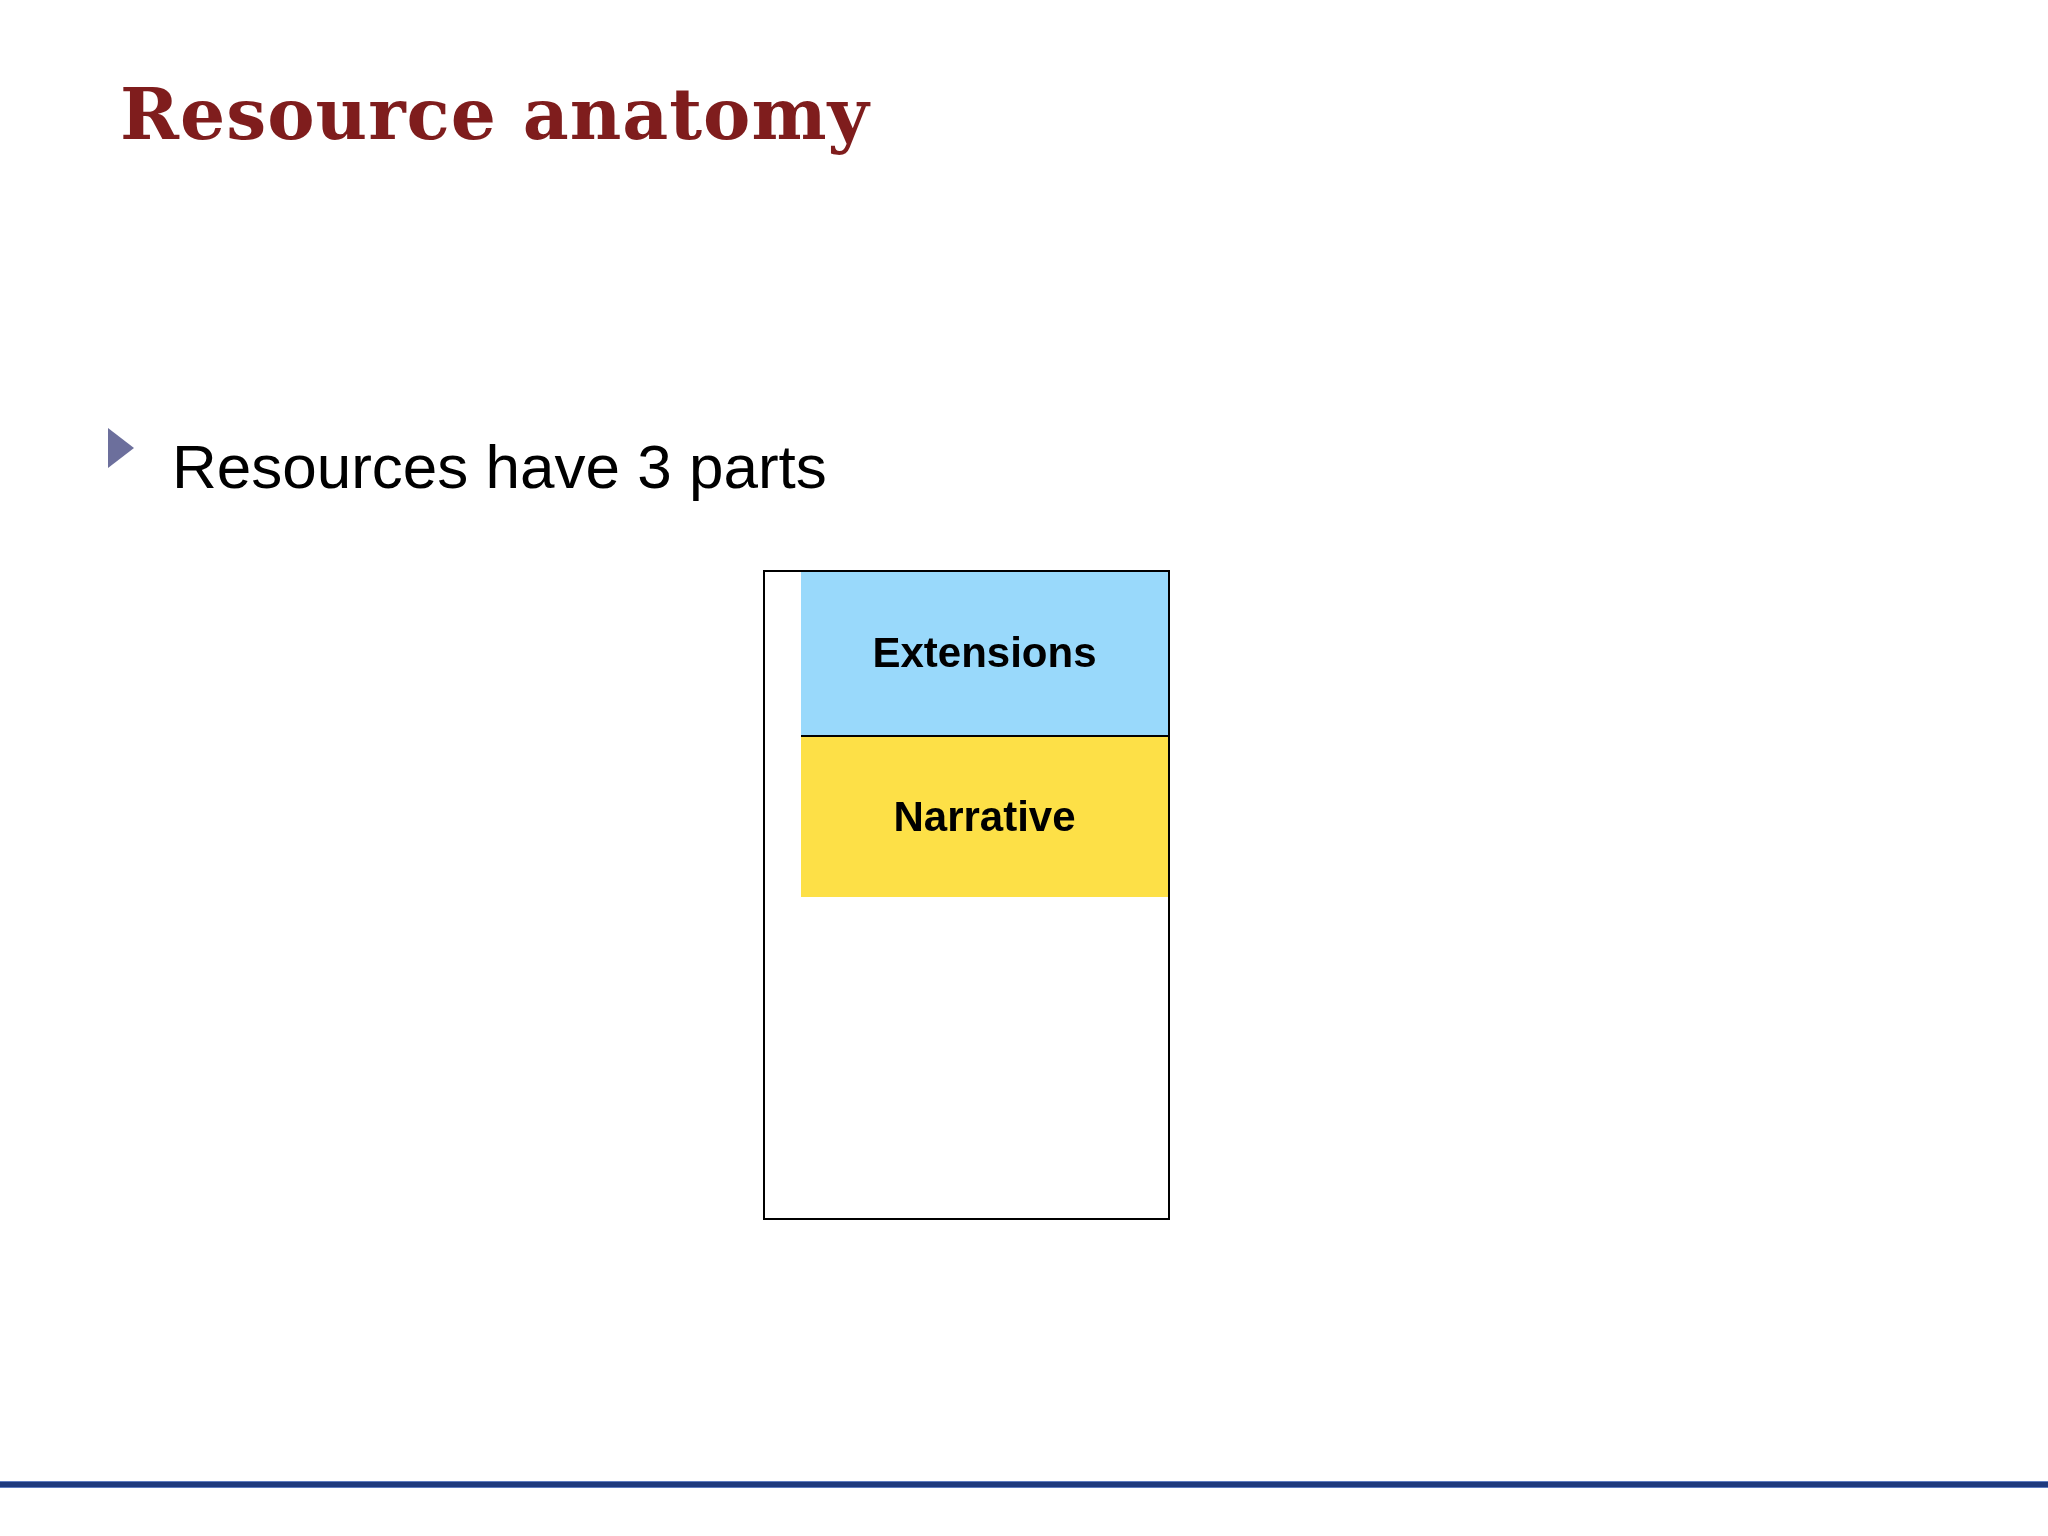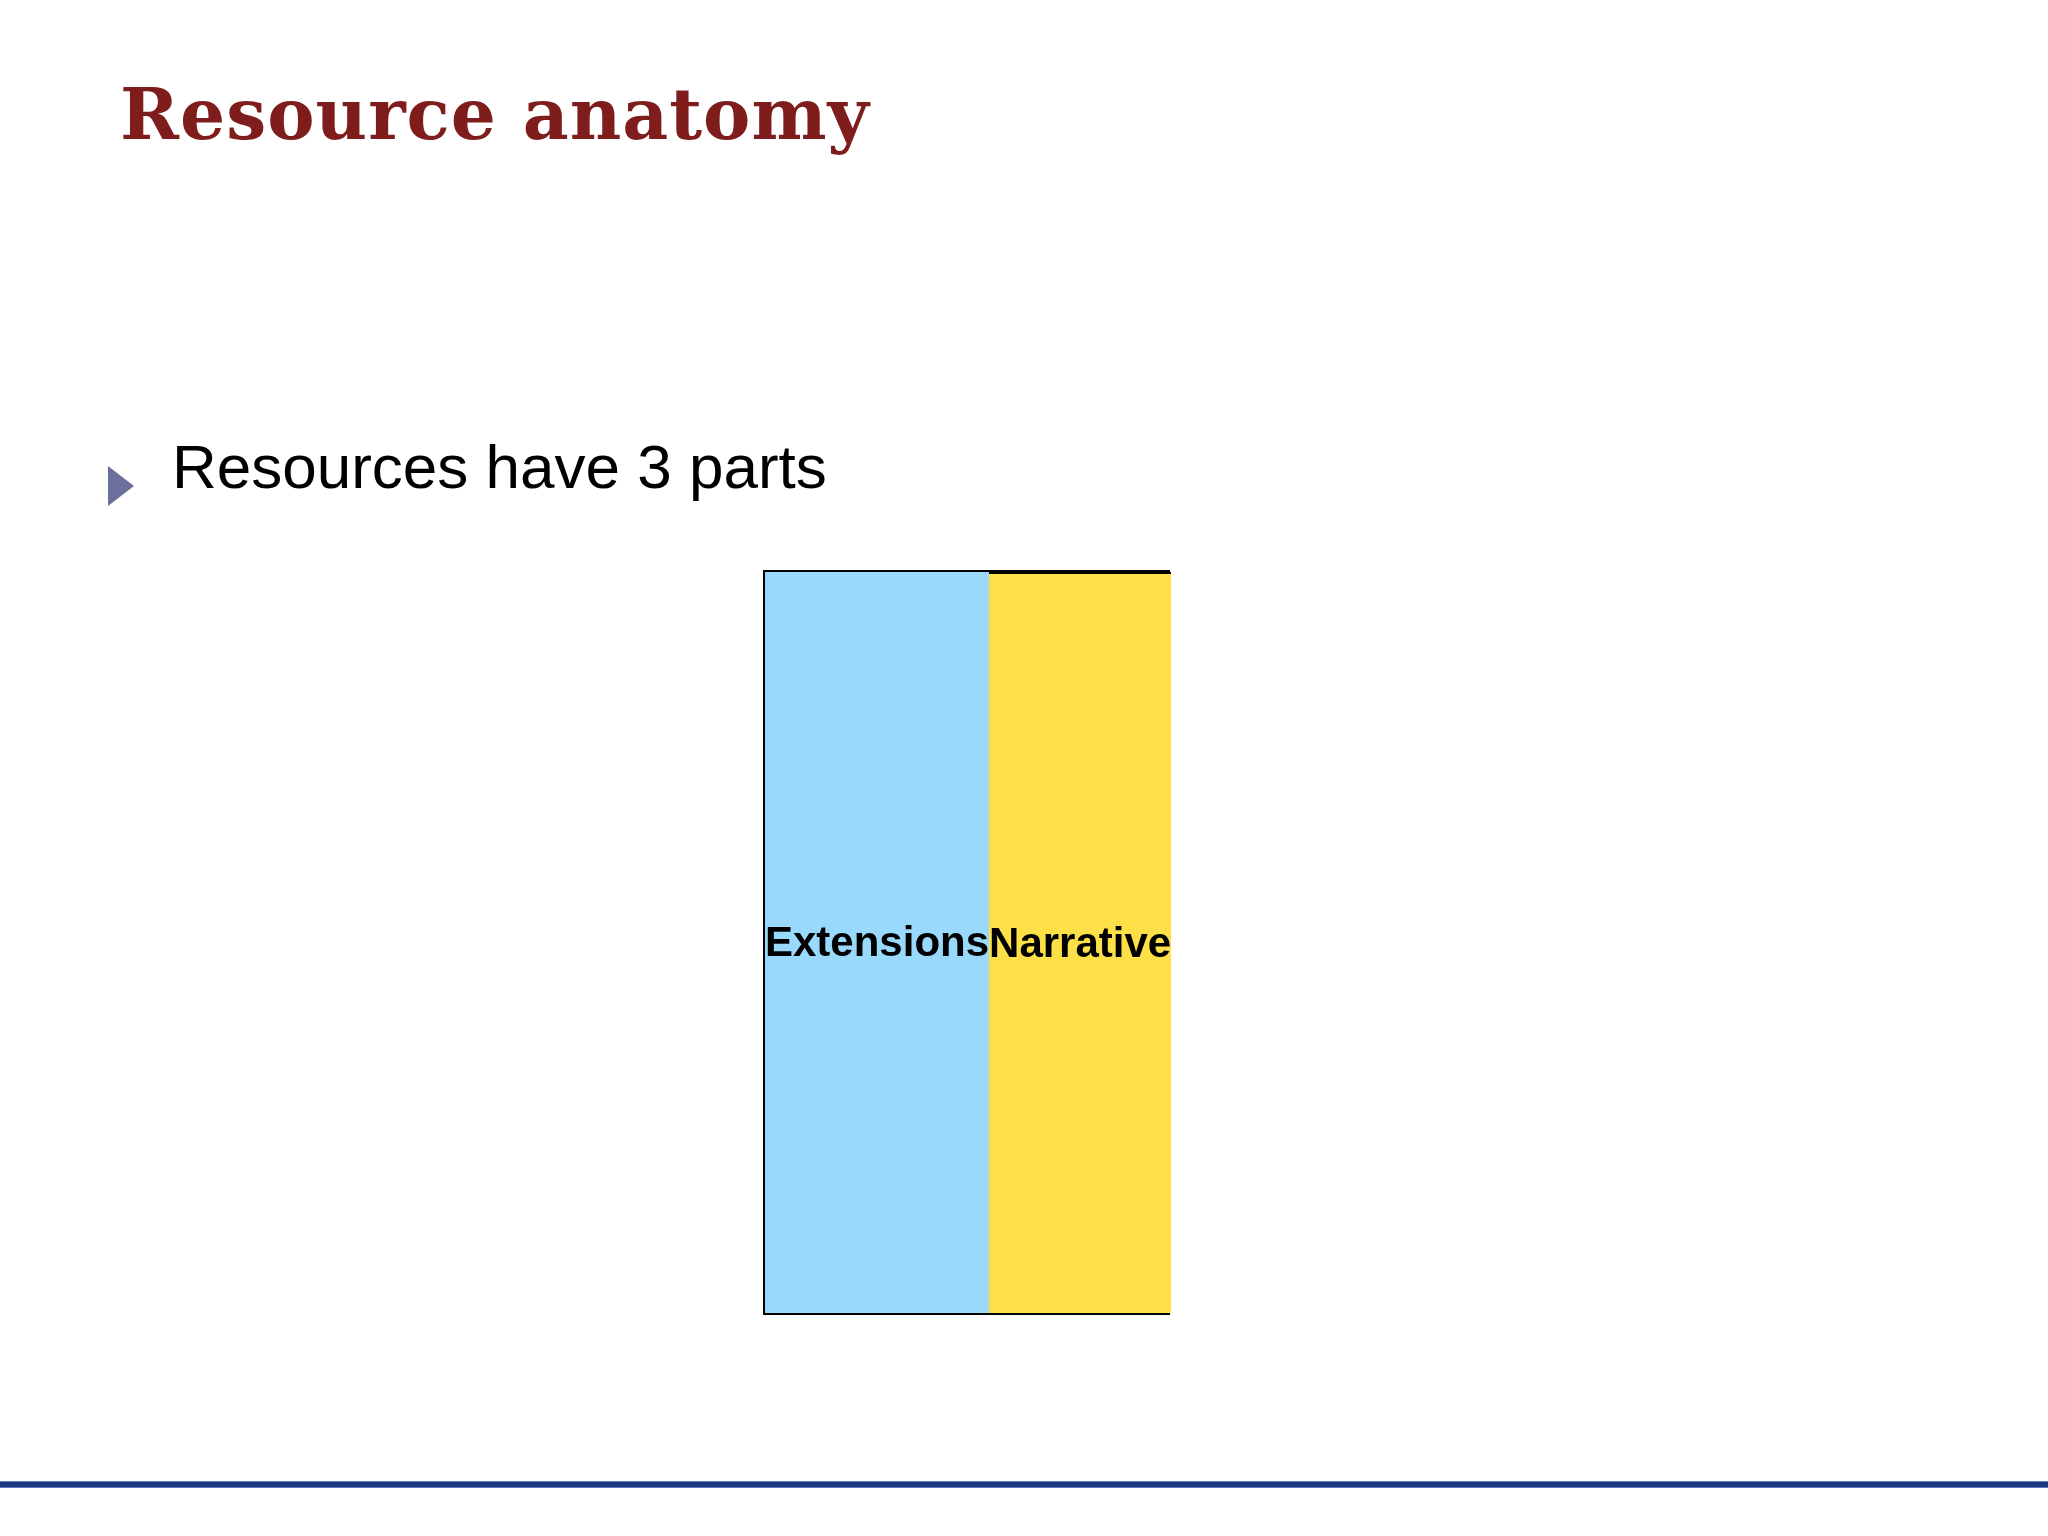--- a/index.html
+++ b/index.html
@@ -29,21 +29,21 @@
     letter-spacing: 1px;
     color: #7f1d1d;
   }
 
   
   .bullet-row {
     position: absolute;
     left: 108px;
     top: 428px;
     display: flex;
-    align-items: flex-end;
+    align-items: flex-start;
   }
   .bullet-triangle {
     width: 0;
     height: 0;
     border-left: 26px solid #6C6F9C;
     border-top: 20px solid transparent;
     border-bottom: 20px solid transparent;
     margin-right: 38px;
     flex: 0 0 auto;
   }
@@ -53,25 +53,26 @@
     line-height: 1.25;
     white-space: nowrap;
   }
 
   
   .diagram {
     position: absolute;
     left: 763px;
     top: 570px;
     width: 407px;
-    height: 745px;
+    height: 650px;
     border: 2px solid #000000;
     box-sizing: border-box;
     display: flex;
-    flex-direction: row;
+    flex-direction: column;
+    padding-left: 36px;
   }
   .diagram-part {
     box-sizing: border-box;
     display: flex;
     align-items: center;
     justify-content: center;
     text-align: center;
     font-weight: 700;
     font-size: 42px;
     color: #000000;

